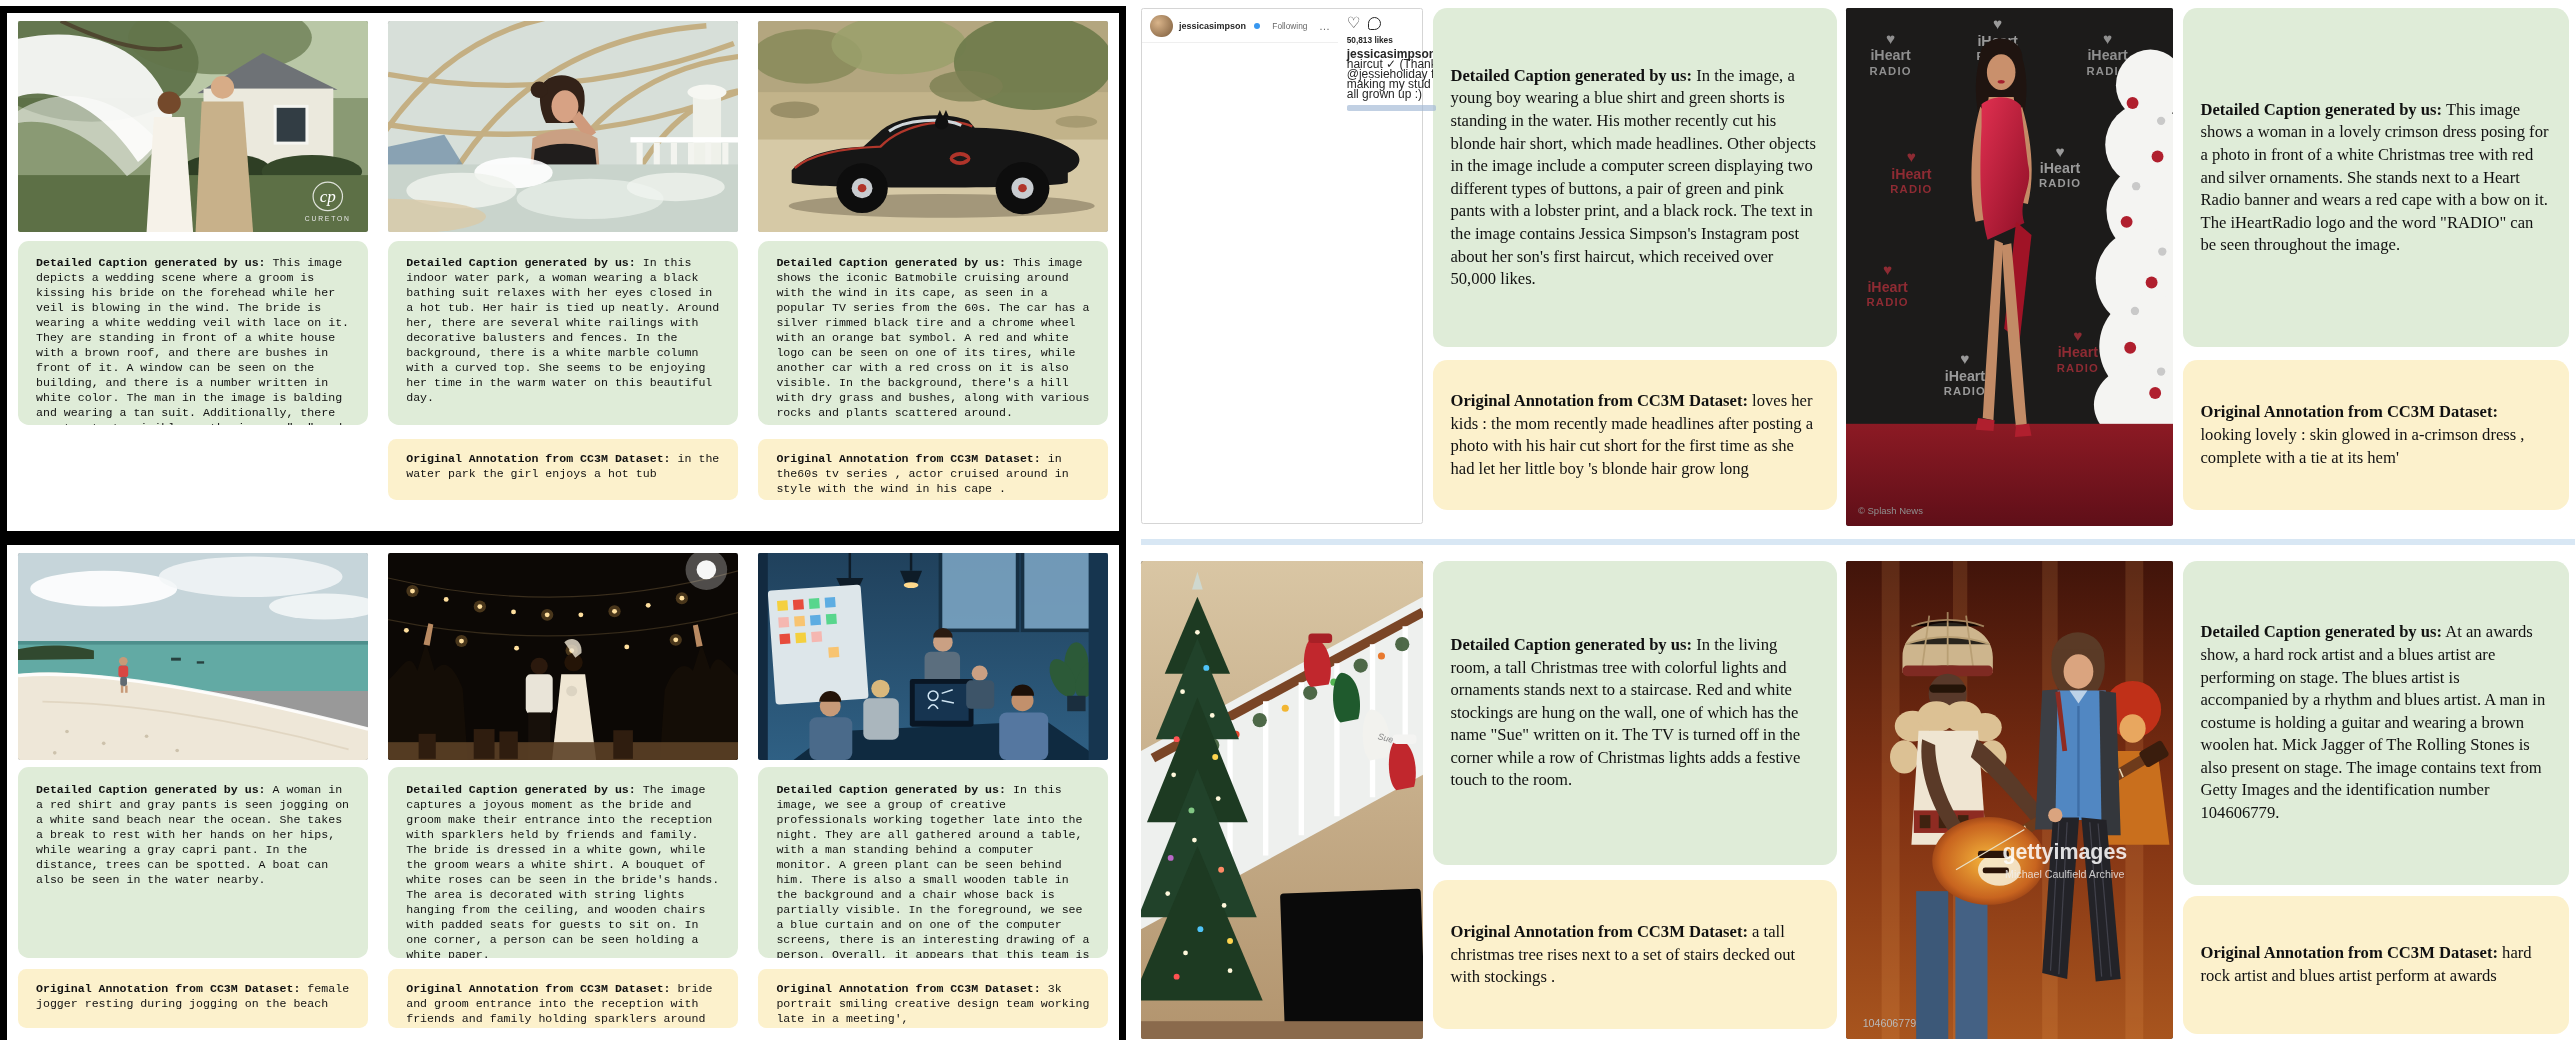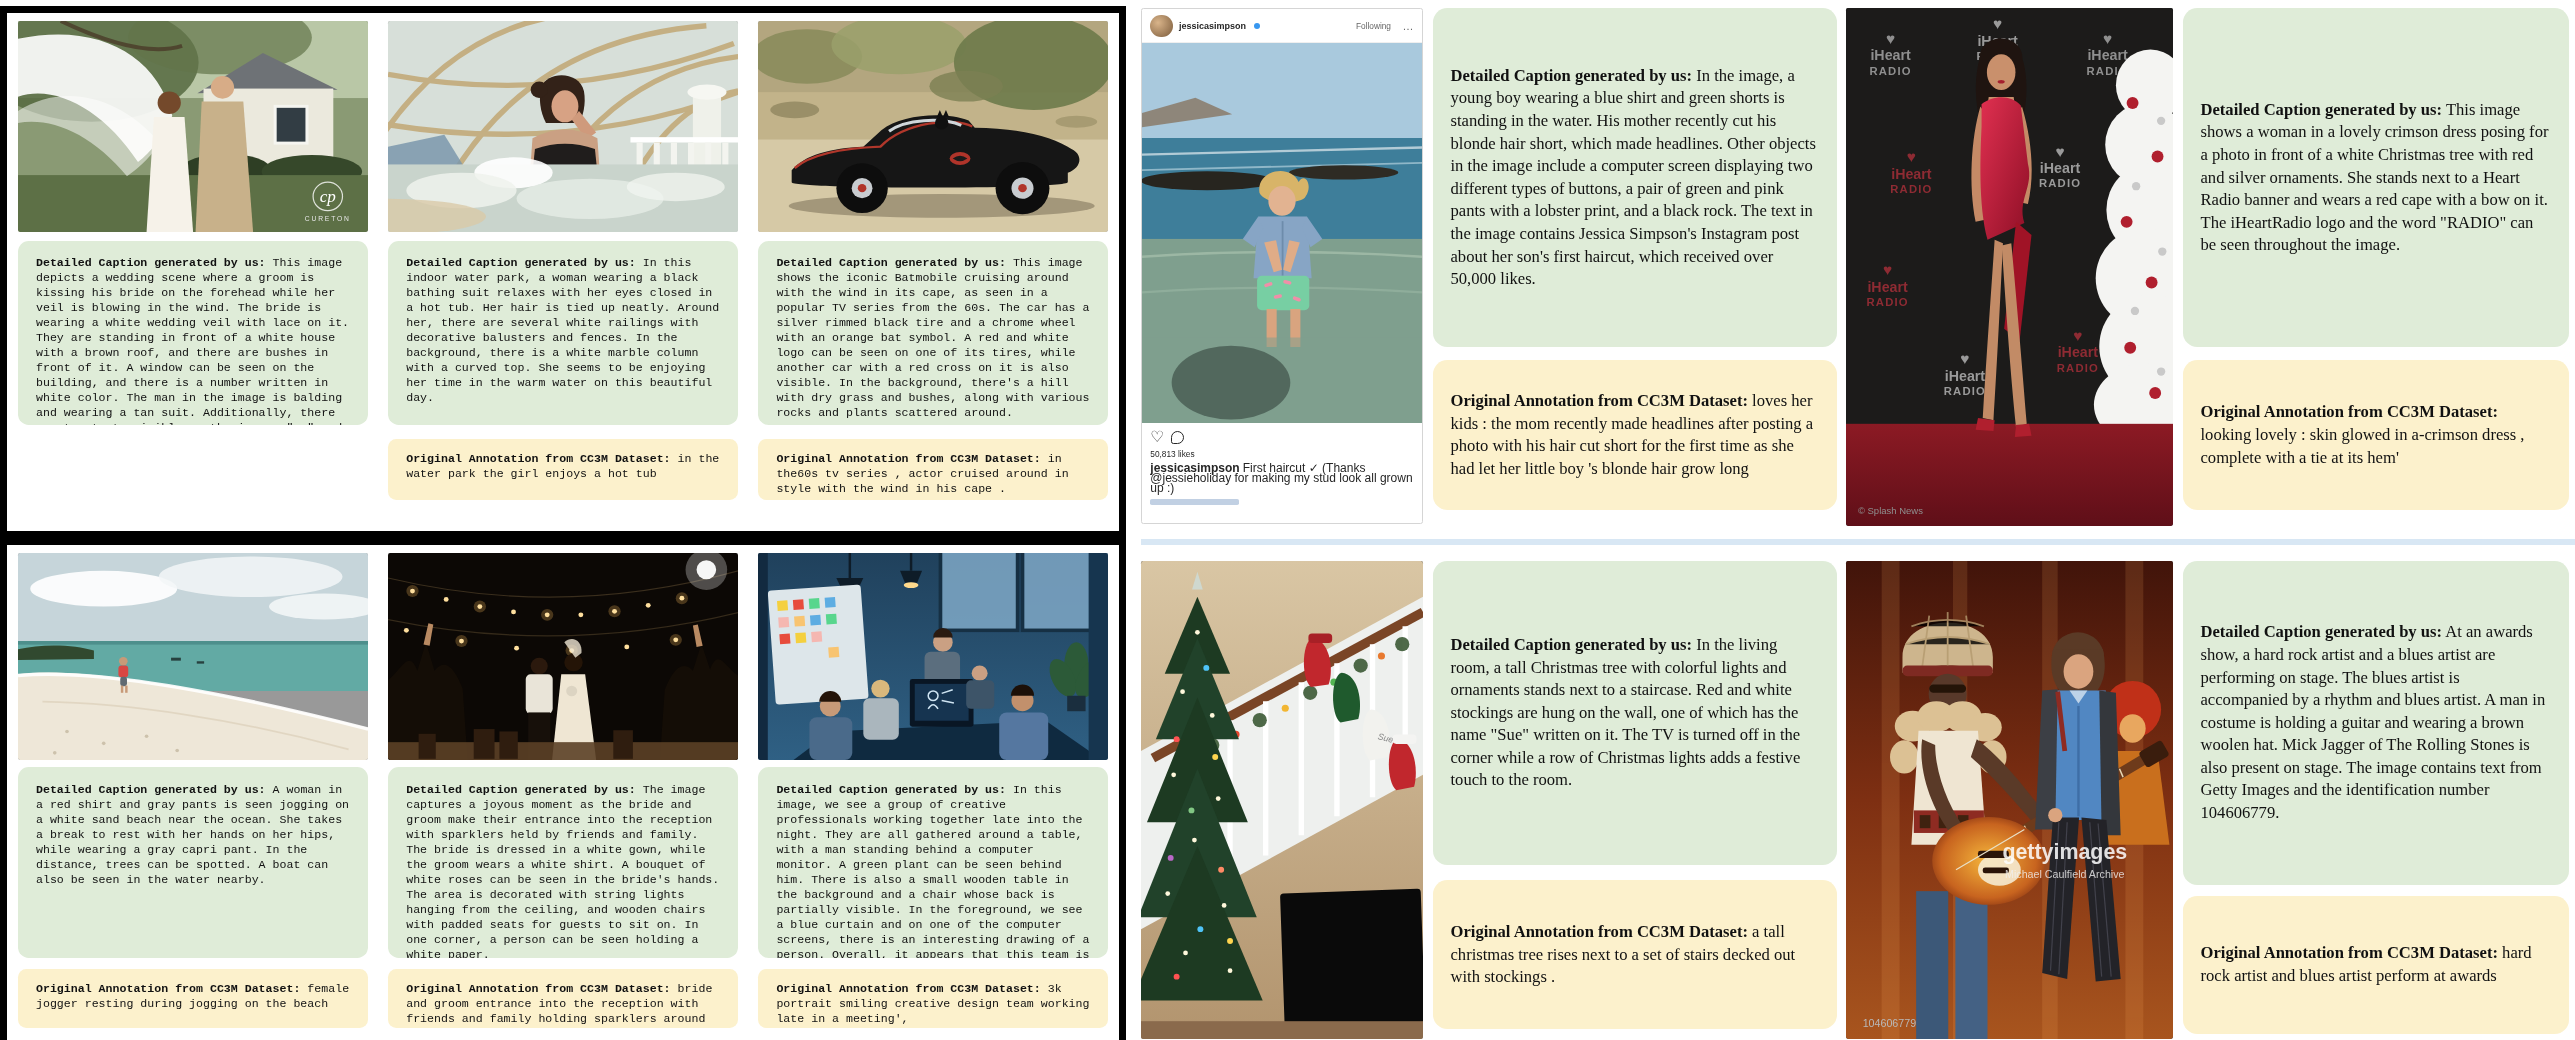--- a/index.html
+++ b/index.html
@@ -39,21 +39,21 @@
   .rgreen{background:#dfecd8;border-radius:14.3px;padding:15.4px 18px;font-size:16.6px;line-height:22.6px;
           display:flex;align-items:center;overflow:hidden;}
   .ryellow{background:#fcf1cc;border-radius:14.3px;padding:15.4px 18px;font-size:16.6px;line-height:22.6px;
            display:flex;align-items:center;margin-top:13px;overflow:hidden;}
   .rgreen p,.ryellow p{margin:0;}
   .rphoto{position:relative;overflow:hidden;background:#222;border-radius:2.4px;}
   .rphoto svg{position:absolute;inset:0;width:100%;height:100%;display:block;}
 
   
   .ig-card{width:282px;height:516px;background:#fff;border:0.6px solid #d5d5d5;border-radius:2.4px;
-           display:flex;flex-direction:column;font-family:"Liberation Sans","DejaVu Sans",sans-serif;}
+           display:flex;flex-direction:row;font-family:"Liberation Sans","DejaVu Sans",sans-serif;}
   .col-t1{width:404px;}
   .col-t1 .rgreen{height:339px;}
   .col-t1 .ryellow{height:150px;}
   .photo-dress{width:327px;height:518px;}
   .col-t2{width:386px;}
   .col-t2 .rgreen{height:339px;}
   .col-t2 .ryellow{height:150px;}
   
   .photo-xmas{width:282px;height:478px;}
   .col-b1{width:404px;}
@@ -71,21 +71,21 @@
   .ig-verified{width:6px;height:6px;border-radius:50%;background:#3897f0;display:inline-block;margin-left:2.4px;}
   .ig-spacer{flex:1;}
   .ig-following{font-size:8.3px;color:#666;}
   .ig-menu{font-size:10.7px;color:#666;letter-spacing:0.6px;margin-left:6px;}
   .ig-photo{position:relative;height:380px;overflow:hidden;}
   .ig-photo svg{position:absolute;inset:0;width:100%;height:100%;}
   .ig-footer{flex:1;padding:6px 8.3px;display:flex;flex-direction:column;gap:3.6px;}
   .ig-icons{display:flex;gap:7.1px;align-items:center;}
   .ig-heart{font-size:15.4px;line-height:15.4px;color:#262626;}
   .ig-comment{width:13px;height:13px;border:1.2px solid #262626;border-radius:50% 50% 50% 2.4px;}
-  .ig-likes{font-size:8.3px;font-weight:normal;color:#262626;margin-top:1.2px;}
+  .ig-likes{font-size:8.3px;font-weight:bold;color:#262626;margin-top:1.2px;}
   .ig-caption{font-size:12px;color:#262626;line-height:10px;}
   .ig-caption b{margin-right:3px;}
   .ig-smudge{width:89px;height:6px;border-radius:1.8px;background:#9fb7d4;opacity:.65;margin-top:2.4px;}
 
   text{font-family:"Liberation Sans","DejaVu Sans",sans-serif;}
   .serifT{font-family:"Liberation Serif","DejaVu Serif",serif;}
 </style>
 </head>
 <body>
 

